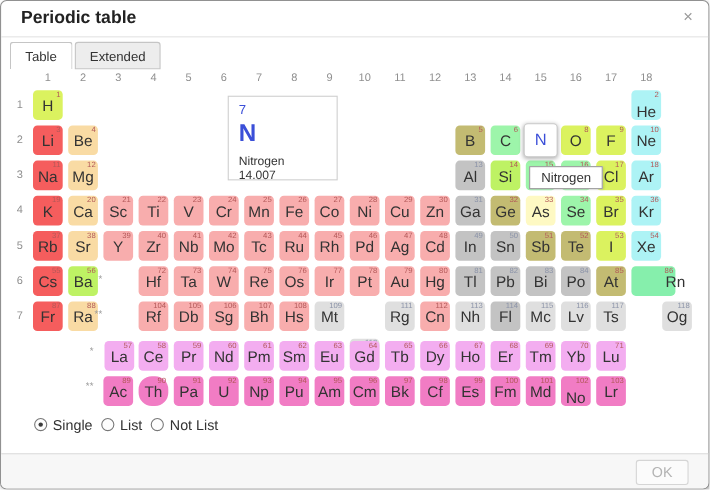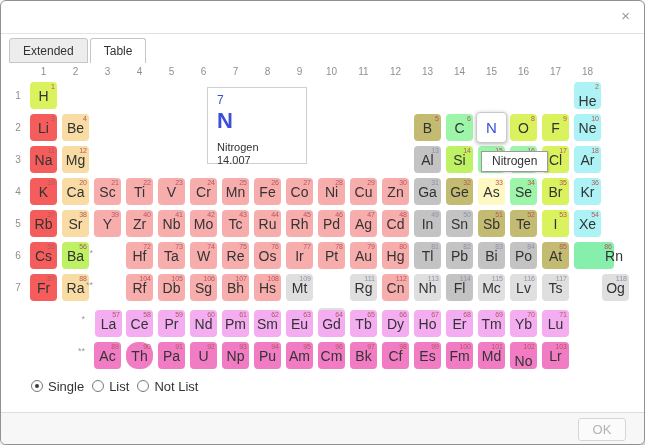--- a/index.html
+++ b/index.html
@@ -59,26 +59,27 @@
                 border:1px solid #b9b9b9; color:#333; }
   .btn-ok { right:18px; width:48px; background:#fbfbfb;
             border:1px solid #d5d5d5; color:#b3b3b3; }
 </style>
 </head>
 <body>
 
 <div class="dialog">
 
   <div class="titlebar">
+    <span class="title">Periodic table</span>
     <span class="close">×</span>
   </div>
 
   <div class="tabs">
+    <div class="tab active">Table</div>
     <div class="tab">Extended</div>
-    <div class="tab active">Table</div>
   </div>
 
   <div class="grid">
 
     <div class="detail-card">
       <div class="dc-num" style="color: rgb(59, 79, 216);">7</div>
       <div class="dc-sym" style="color: rgb(59, 79, 216);">N</div>
       <div class="dc-name">Nitrogen</div>
       <div class="dc-mass">14.007</div>
     </div>

